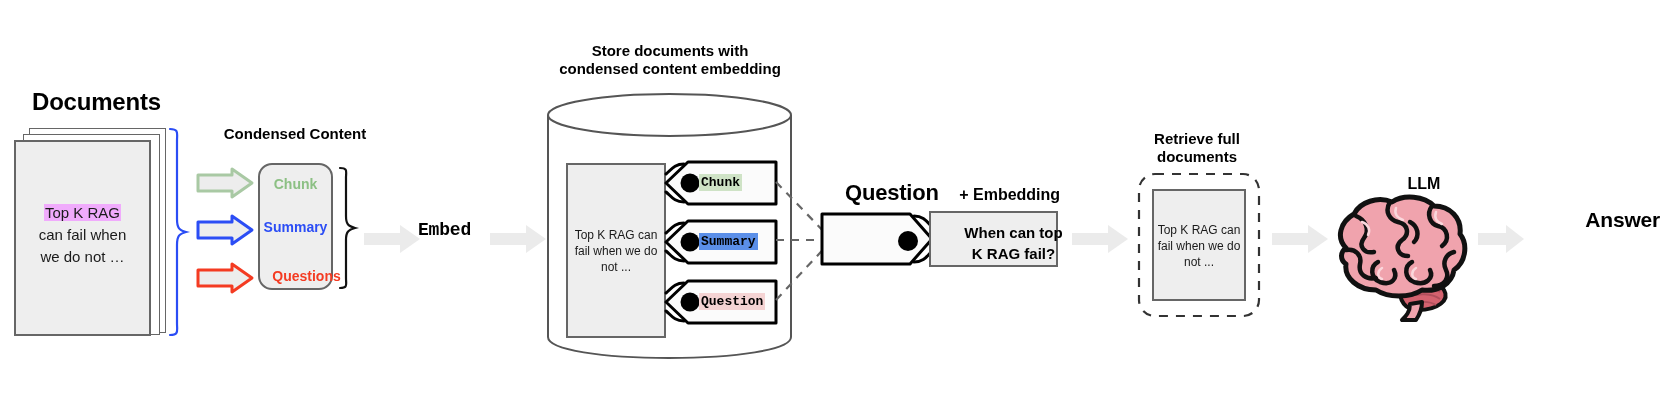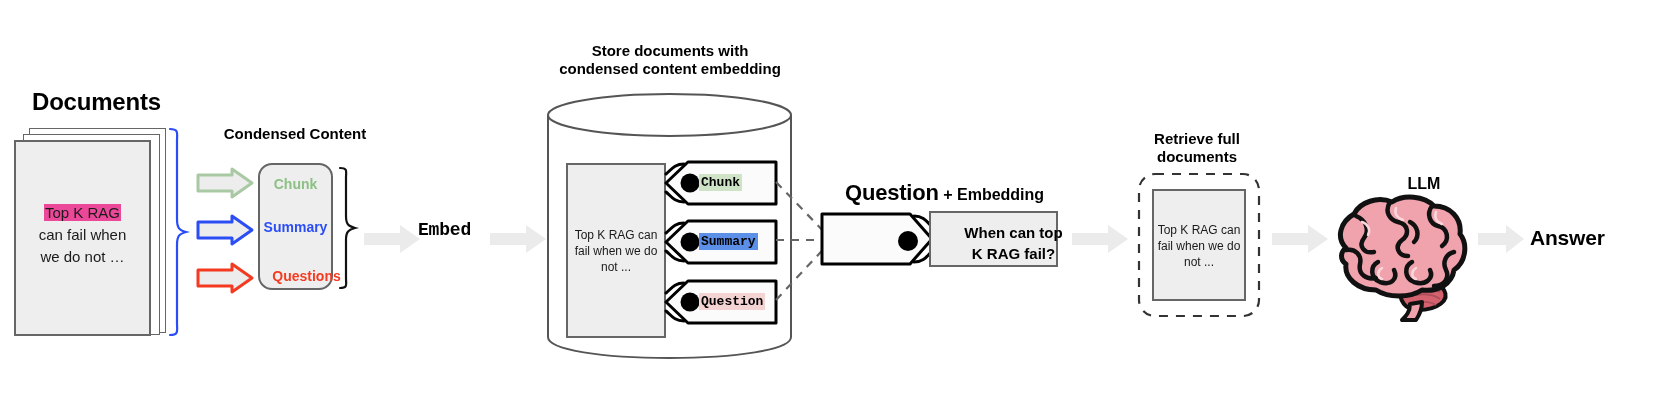--- a/index.html
+++ b/index.html
@@ -14,21 +14,21 @@
   
   .hdr{font-weight:bold;font-size:15px;line-height:18px;text-align:center;color:#000000;}
   .bigttl{font-weight:bold;font-size:24px;letter-spacing:-0.2px;}
   .doc-text{font-size:15px;line-height:22px;text-align:center;color:#1a1a1a;}
   .doc-text-sm{font-size:12px;line-height:16px;text-align:center;color:#1a1a1a;}
 
   
   .page{background:#eeeeee;border:2px solid #666666;box-sizing:border-box;}
   .page-blank{background:#ffffff;border:1.5px solid #666666;box-sizing:border-box;}
 
-  .hl-green{background:#ec4899;padding:0 1px;}
+  .hl-green{background:#f0abfc;padding:0 1px;}
 
   
   .cc-box{
     background:#eeeeee;border:2px solid #666666;border-radius:14px;box-sizing:border-box;
   }
   .cc-label{font-weight:bold;font-size:14px;text-align:center;}
 
   
   .tag-text{
     font-family:"Liberation Mono","DejaVu Sans Mono",monospace;
@@ -141,21 +141,21 @@
   </div>
 
   <svg class="abs" style="left:770px;top:170px;" width="110" height="140" viewBox="0 0 110 140">
     <path d="M6 12 L62 70" fill="none" stroke="#666666" stroke-width="2.2" stroke-dasharray="8 7"></path>
     <path d="M6 70 L62 70" fill="none" stroke="#666666" stroke-width="2.2" stroke-dasharray="8 7"></path>
     <path d="M6 130 L62 70" fill="none" stroke="#666666" stroke-width="2.2" stroke-dasharray="8 7"></path>
     <path d="M54 62 L64 70 L54 78" fill="none" stroke="#666666" stroke-width="2.2" stroke-linecap="round" stroke-linejoin="round"></path>
   </svg>
 
   <div class="abs" style="left:845px;top:180px;">
-    <span class="bigttl" style="font-size:22px;">Question</span><span style="font-weight:bold;font-size:16px;"> + Embedding</span>
+    <span class="bigttl" style="font-size:22px;">Question</span><span style="font-weight:bold;font-size:16px;padding-left:16px;"> + Embedding</span>
   </div>
 
   <svg class="abs" style="left:820px;top:211px;" width="114" height="56" viewBox="0 0 114 56">
     <path d="M2 3 L90 3 L112 28 L90 53 L2 53 Z" fill="#fbfbfb" stroke="#000000" stroke-width="3" stroke-linejoin="round"></path>
     <circle cx="88" cy="30" r="10" fill="#000000"></circle>
     <path d="M94 5 C 104 5, 107 11, 112 16" fill="none" stroke="#000000" stroke-width="3" stroke-linecap="round"></path>
     <path d="M94 51 C 104 51, 107 45, 112 40" fill="none" stroke="#000000" stroke-width="3" stroke-linecap="round"></path>
   </svg>
 
   <div class="abs page" style="left:929px;top:211px;width:129px;height:56px;"></div>
@@ -217,15 +217,15 @@
     <path d="M36 30 C 42 32, 45 38, 42 43" fill="none" stroke="#fbd7dc" stroke-width="2.5" stroke-linecap="round"></path>
     <path d="M70 16 C 68 22, 72 26, 77 28" fill="none" stroke="#fbd7dc" stroke-width="2.5" stroke-linecap="round"></path>
     <path d="M110 20 C 108 26, 111 30, 116 32" fill="none" stroke="#fbd7dc" stroke-width="2.5" stroke-linecap="round"></path>
     <path d="M56 76 C 51 79, 51 85, 56 87" fill="none" stroke="#fbd7dc" stroke-width="2.5" stroke-linecap="round"></path>
     <path d="M90 76 C 85 79, 85 85, 90 87" fill="none" stroke="#fbd7dc" stroke-width="2.5" stroke-linecap="round"></path>
   </svg>
 
   <svg class="abs" style="left:1478px;top:225px;" width="46" height="28" viewBox="0 0 46 28">
     <path d="M0 8 L28 8 L28 0 L46 14 L28 28 L28 20 L0 20 Z" fill="#ebebeb"></path>
   </svg>
-  <div class="abs bigttl" style="left:1530px;top:226px;width:130px;text-align:left;font-size:21px;">Answer</div>
+  <div class="abs bigttl" style="left:1530px;top:208px;width:130px;text-align:right;font-size:21px;">Answer</div>
 
 </div>
 
 </body></html>

